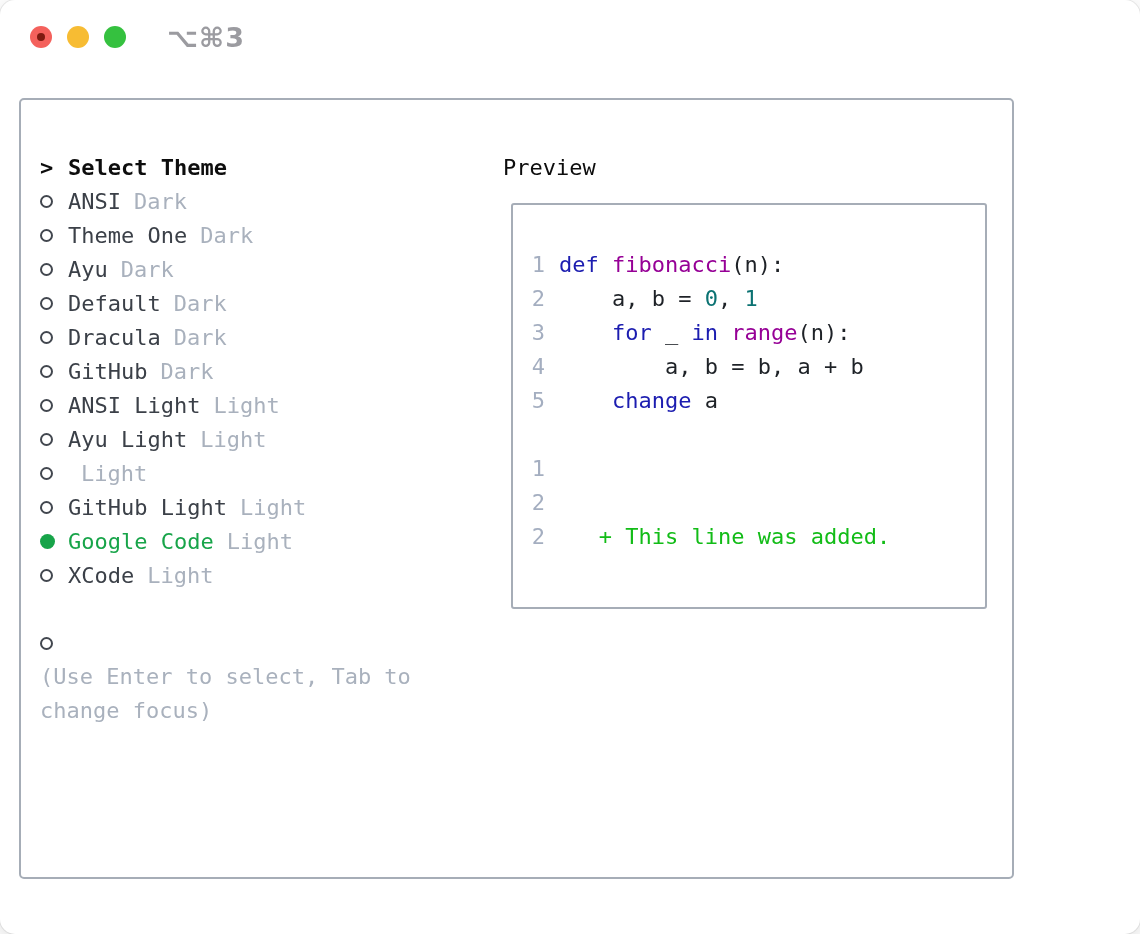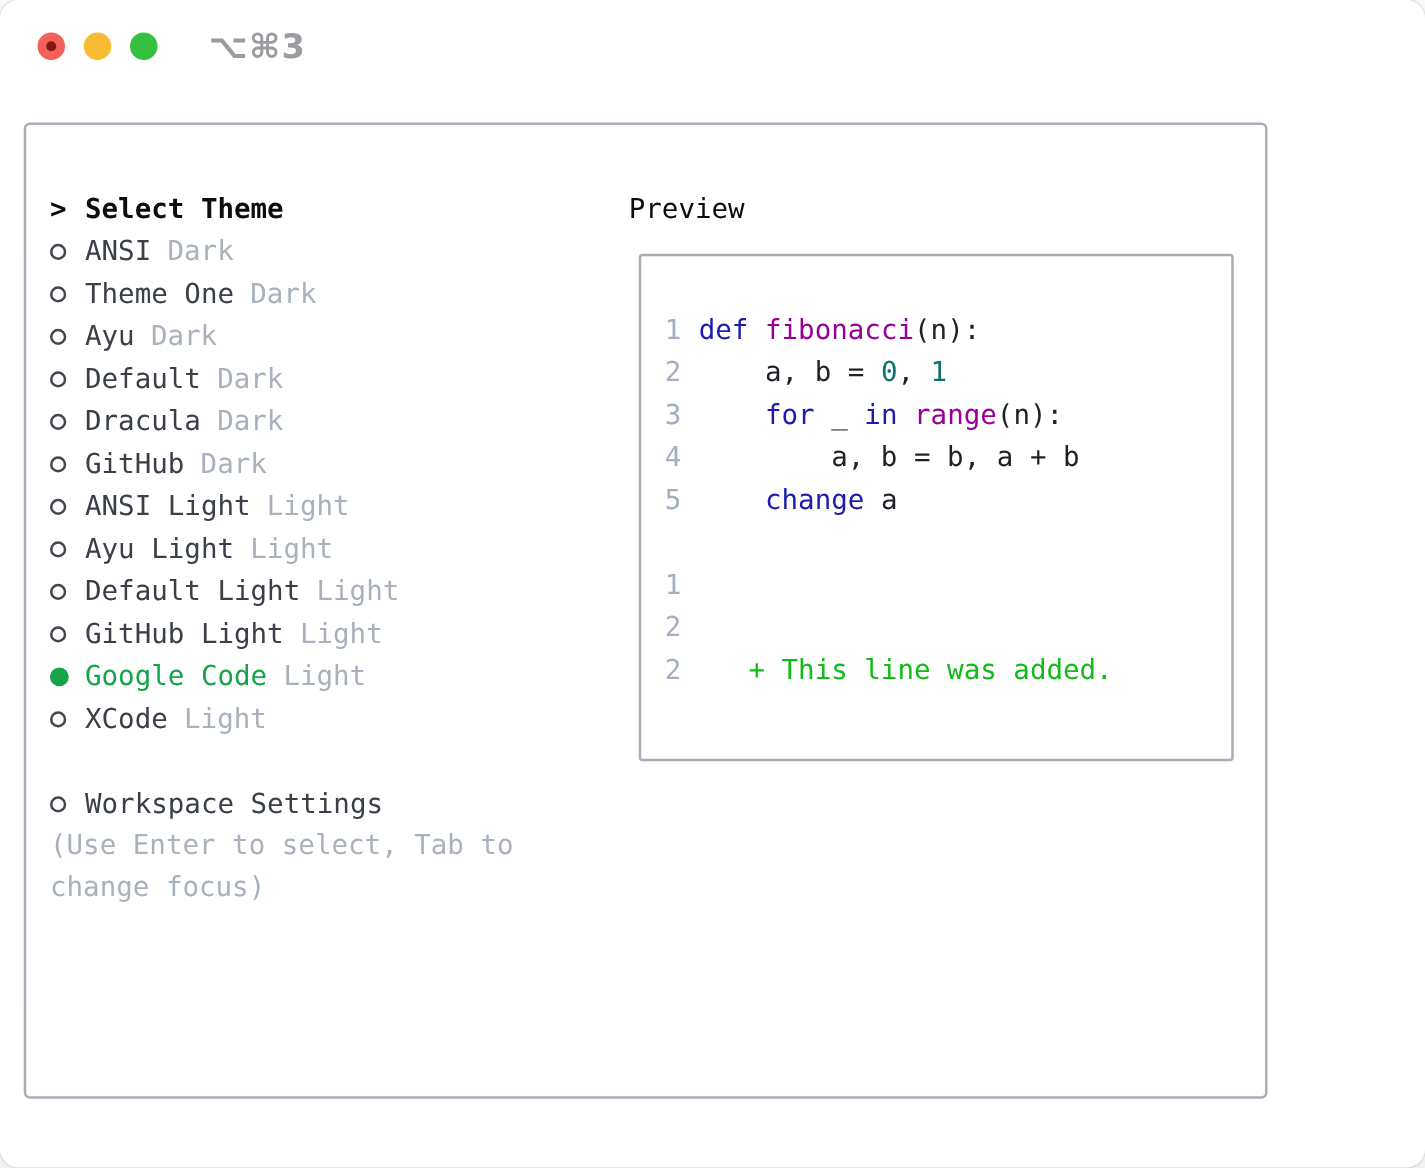--- a/index.html
+++ b/index.html
@@ -157,21 +157,20 @@
             <span class="slot">
               <span class="radio"></span>
             </span>
             <span class="name">Ayu Light</span>
             <span class="tag">Light</span>
           </div>
           <div class="row">
             <span class="slot">
               <span class="radio"></span>
             </span>
-            <span class="name">Default Light</span>
             <span class="tag">Light</span>
           </div>
           <div class="row">
             <span class="slot">
               <span class="radio"></span>
             </span>
             <span class="name">GitHub Light</span>
             <span class="tag">Light</span>
           </div>
           <div class="row selected">
@@ -191,21 +190,20 @@
         </div>
 
       <div class="spacer"></div>
 
 
       <div id="apply-list">
           <div class="row">
             <span class="slot">
               <span class="radio"></span>
             </span>
-            <span class="name">Workspace Settings</span>
           </div>
         </div>
 
       <div class="help">(Use Enter to select, Tab to change focus)</div>
     </div>
 
     <div class="preview-label">Preview</div>
 
     <div class="preview-box">
       <div id="code-lines">

